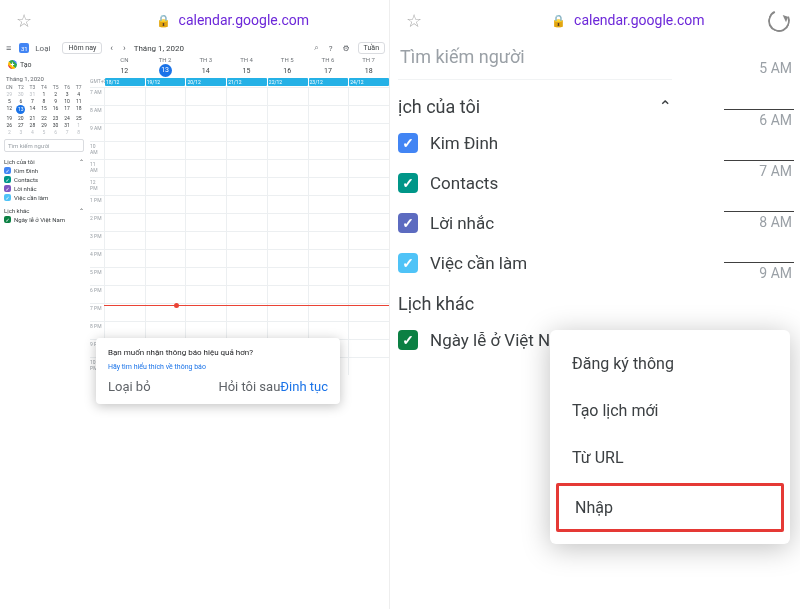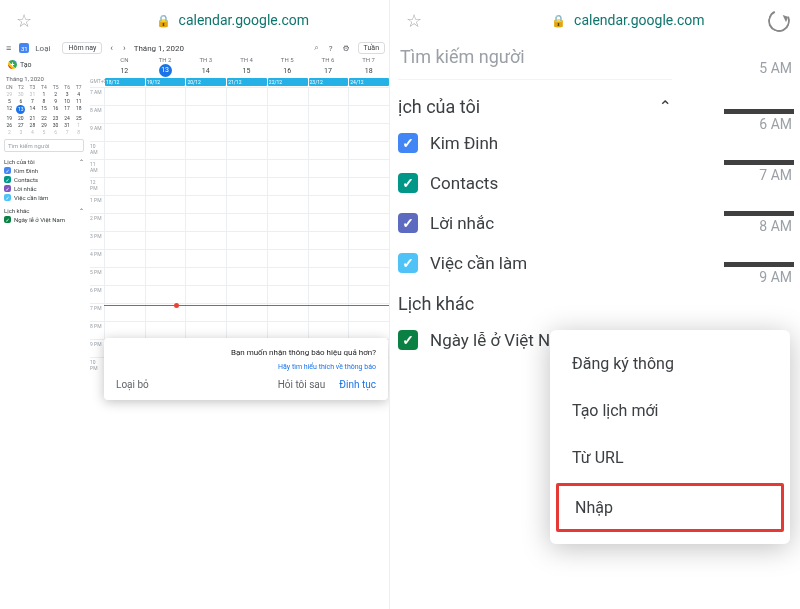--- a/index.html
+++ b/index.html
@@ -31,21 +31,21 @@
   }
   .browser-bar .star {
     font-size: 18px;
     color: #aaa;
     margin-right: 60px;
   }
   .browser-bar .url {
     flex: 1;
     text-align: center;
     font-size: 14px;
-    color: #0f766e;
+    color: #6d28d9;
   }
   .browser-bar .lock {
     margin-right: 4px;
     font-size: 12px;
   }
   .cal-topbar {
     display: flex;
     align-items: center;
     gap: 6px;
     padding: 2px 4px;
@@ -190,36 +190,35 @@
     border-top:1px solid #ea4335;
   }
   .now-dot{
     position:absolute;
     width:5px;height:5px;border-radius:50%;
     background:#ea4335; left:70px; top:-3px;
   }
 
   .notif-card {
     position:absolute;
-    left:104px; top:338px;
-    width:284px;
+    left:96px; top:338px;
+    width:244px;
     background:#fff;
     border-radius:4px;
     box-shadow:0 2px 12px rgba(0,0,0,0.25);
     padding:10px 12px;
     font-size:7px;
     color:#3c4043;
     z-index:10;
-    text-align:right;
   }
   .notif-card .n-title{font-size:8px;color:#202124;margin-bottom:6px;}
   .notif-card .n-body{font-size:7px;color:#5f6368;line-height:1.5;margin-bottom:6px;}
   .notif-card .n-link{font-size:7px;color:#1a73e8;margin-bottom:8px;}
-  .notif-card .n-actions{display:flex;justify-content:space-between;align-items:center;font-size:10px;}
-  .notif-card .n-actions .right{display:flex;gap:14px;}
+  .notif-card .n-actions{display:flex;justify-content:space-between;align-items:center;font-size:13px;}
+  .notif-card .n-actions .right{display:flex;}
   .notif-card .n-dismiss{color:#5f6368;}
   .notif-card .n-remind{color:#5f6368;}
   .notif-card .n-continue{color:#1a73e8;}
 
   
   .right-panel {
     position:absolute;
     left:390px; top:0;
     width:410px; height:609px;
     background:#fff;
@@ -265,21 +264,21 @@
 
   .rp-right-col {
     position:absolute;
     right:6px; top:18px;
     width:70px;
     text-align:right;
     font-size:14px;color:#9aa0a6;
   }
   .rp-hour {
     height:51px;
-    border-top:5px solid #404040;
+    border-top:1px solid #404040;
     padding-top:2px;
     padding-right:2px;
   }
   .rp-hour:first-child{border-top:none;}
 
   .ctx-menu {
     position:absolute;
     right:10px; top:290px;
     width:240px;
     background:#fff;

